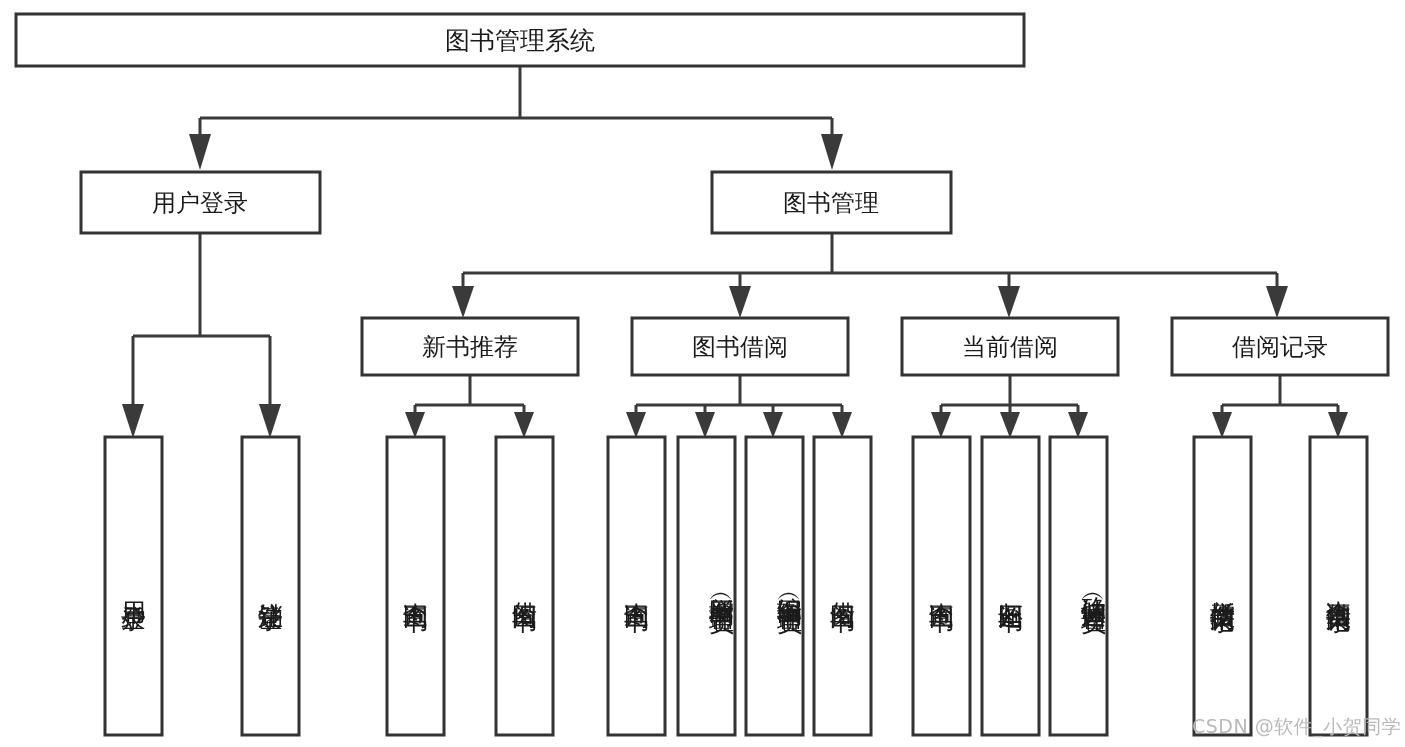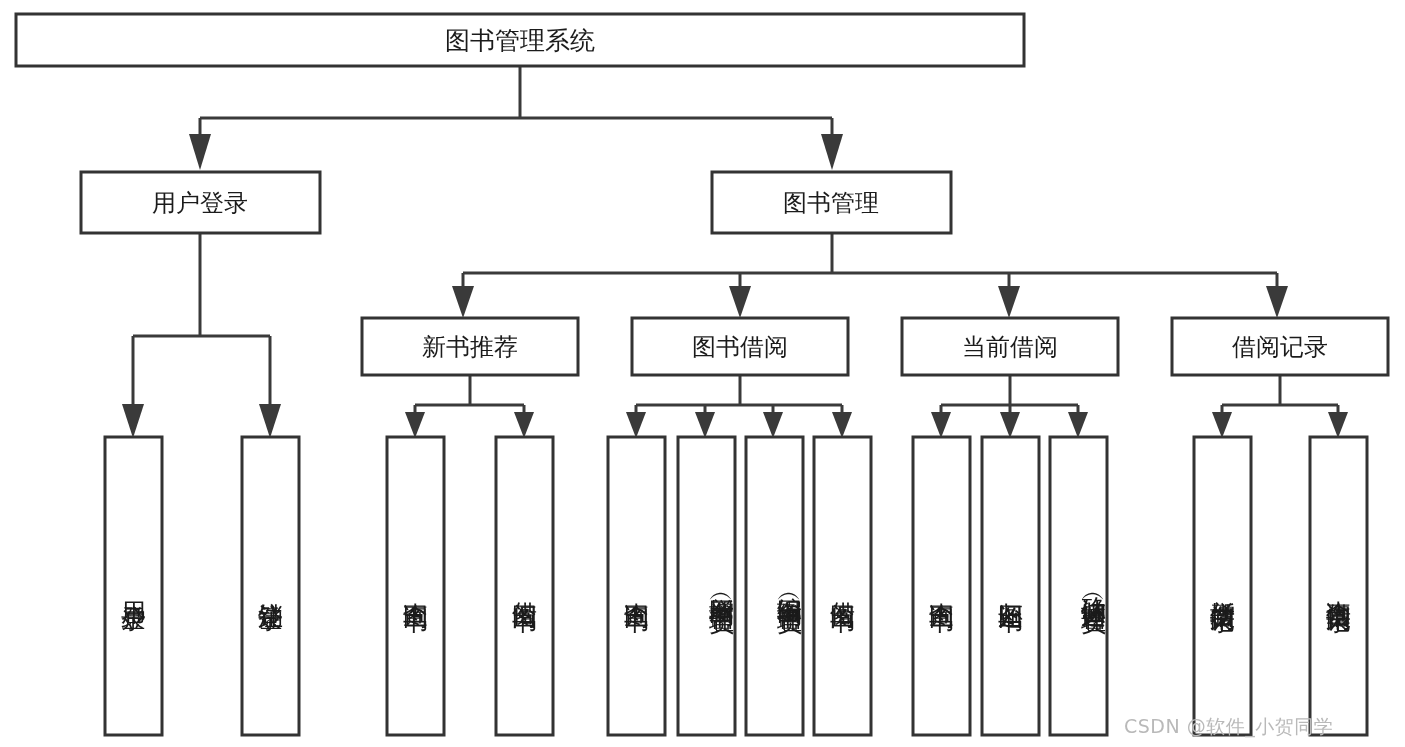--- a/index.html
+++ b/index.html
@@ -200,15 +200,15 @@
   <div class="v-label" style="left:746px; top:441px; width:57px; height:290px; align-items:flex-start;">编辑图书（管理员）</div>
   <div class="v-label" style="left:814px; top:437px; width:57px; height:298px;">借阅图书</div>
 
   <div class="v-label" style="left:913px; top:437px; width:57px; height:298px;">查询图书</div>
   <div class="v-label" style="left:982px; top:437px; width:57px; height:298px;">归还图书</div>
   <div class="v-label" style="left:1050px; top:441px; width:57px; height:290px; align-items:flex-start;">确认归还（管理员）</div>
 
   <div class="v-label" style="left:1194px; top:437px; width:57px; height:298px;">新增借阅记录</div>
   <div class="v-label" style="left:1310px; top:437px; width:57px; height:298px;">查询借阅记录</div>
 
-  <div class="watermark" style="left:1124px; top:714px;">CSDN @软件_小贺同学</div>
+  <div class="watermark" style="left:1192px; top:714px;">CSDN @软件_小贺同学</div>
 
 </div>
 
 </body></html>

